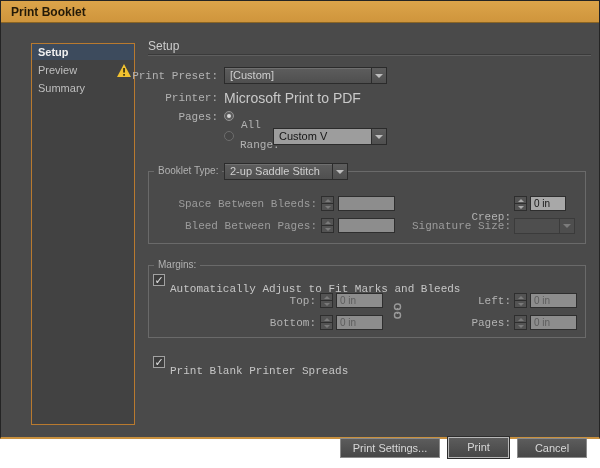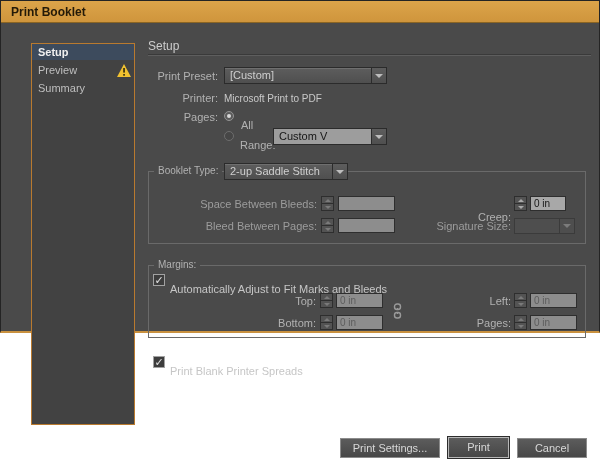--- a/index.html
+++ b/index.html
@@ -1,19 +1,19 @@
 <!DOCTYPE html>
 <html><head>
 <meta charset="utf-8">
 <style>
   * { margin:0; padding:0; box-sizing:border-box; }
   body { background:#ffffff; font-family:"Liberation Sans", sans-serif; }
   .page { position:relative; width:600px; height:468px; background:#ffffff; overflow:hidden; }
   .dialog {
-    position:absolute; left:0; top:0; width:600px; height:333px;
+    position:absolute; left:0; top:0; width:600px; height:439px;
     background:#4a4a4a; border:1px solid #242424; border-bottom:2px solid #c9913f;
   }
   .titlebar {
     position:absolute; left:0; top:0; right:0; height:22px;
     background:linear-gradient(#dca44a,#cf953c);
     color:#241a08; font-size:12px; font-weight:bold; line-height:22px; padding-left:10px;
     border-bottom:1px solid #8a6524;
   }
   
   .sidebar {
@@ -21,23 +21,23 @@
     background:#424242; border:1px solid #b97a2f;
   }
   .sb-item { position:relative; height:16px; line-height:16px; padding-left:6px;
     margin-bottom:2px; font-size:11px; color:#bfbfbf; cursor:default; }
   .sb-item.selected { background:#3d4b5d; color:#efefef; font-weight:bold; }
   .sb-warning { position:absolute; right:3px; top:2px; }
   
   .heading { position:absolute; left:147px; top:38px; font-size:12px; color:#cdcdcd; }
   .divider { position:absolute; left:147px; top:53px; width:443px; height:2px;
     border-top:1px solid #3a3a3a; border-bottom:1px solid #5e5e5e; }
-  .lbl { position:absolute; font-size:11px; line-height:13px; color:#b2b2b2; text-align:right; white-space:nowrap; }
+  .lbl { position:absolute; font-size:11px; line-height:13px; color:#b2b2b2; text-align:right; white-space:nowrap;font-family:Liberation Mono, monospace; }
   .lbl.left { text-align:left;margin-top:8px; }
-  .val { position:absolute; font-size:10px; line-height:13px; color:#c9c9c9; white-space:nowrap; }
+  .val { position:absolute; font-size:14px; line-height:13px; color:#c9c9c9; white-space:nowrap; }
   .lbl.dim { color:#9c9c9c; }
   
   .dd { position:absolute; display:flex; align-items:stretch; border:1px solid #2b2b2b;
     background:linear-gradient(#5d5d5d,#4f4f4f); box-shadow:inset 0 1px 0 #6f6f6f; }
   .dd-text { flex:1; font-size:11px; line-height:15px; color:#cfcfcf; padding:0 5px;
     overflow:hidden; white-space:nowrap; }
   .dd-btn { width:15px; border-left:1px solid #2b2b2b; display:flex; align-items:center;
     justify-content:center; background:linear-gradient(#5d5d5d,#4f4f4f); }
   .tri { width:0; height:0; border-left:4px solid transparent; border-right:4px solid transparent;
     border-top:4px solid #bdbdbd; }

